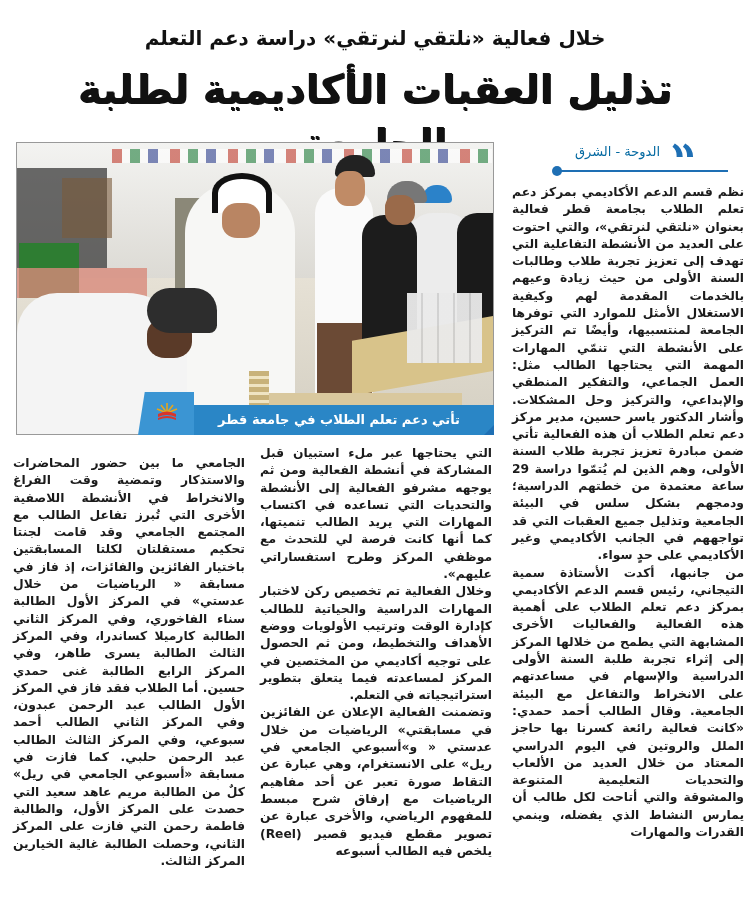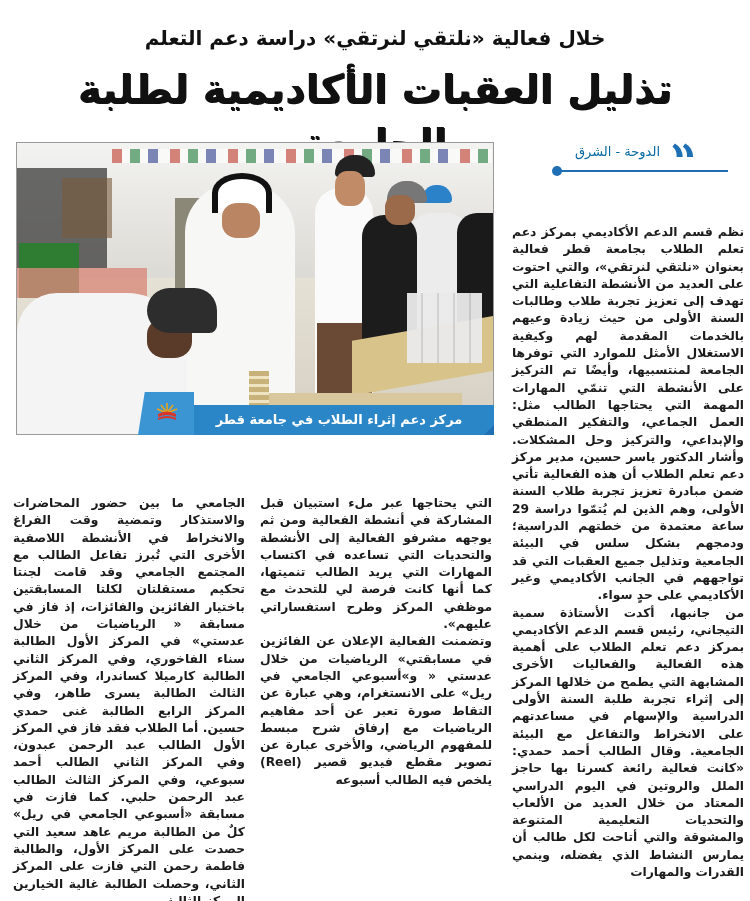--- a/index.html
+++ b/index.html
@@ -33,25 +33,25 @@
   .byline .rule {
     position: absolute; left: 38px; top: 30px; width: 170px; height: 2px; background: #1e6fb4;
   }
   .byline .dot {
     position: absolute; left: 32px; top: 26px; width: 10px; height: 10px; border-radius: 50%;
     background: #1e6fb4;
   }
 
   .col {
     position: absolute; text-align: justify; text-align-last: right;
-    font-size: 12.3px; line-height: 17.3px; font-weight: bold; color: #1b1b1b; margin-top: 40px;
+    font-size: 12.3px; line-height: 17.3px; font-weight: bold; color: #1b1b1b;
   }
   .col p { margin: 0; }
   .col-right { top: 184px; right: 6px; width: 232px; }
-  .col-mid { top: 455px; right: 258px; width: 232px; }
+  .col-mid { top: 445px; right: 258px; width: 232px; }
   .col-left { top: 455px; right: 505px; width: 232px; }
 
   .photo {
     position: absolute; top: 142px; left: 16px; width: 478px; height: 293px;
     overflow: hidden; border: 1px solid #999; background: #e9e6df;
   }
   .photo .bg-top { position:absolute; left:0; top:0; width:100%; height:135px; background: linear-gradient(#f3f3f1, #dcdad4); }
   .photo .bg-floor { position:absolute; left:0; top:135px; width:100%; height:158px; background: linear-gradient(#e6e1d5, #d4cfc2); }
   .photo .flags { position:absolute; left:95px; top:6px; width:380px; height:14px;
     background: repeating-linear-gradient(90deg, #c0392b 0 10px, #fff 10px 18px, #1e7d3a 18px 28px, #fff 28px 36px, #2c3e8f 36px 46px, #fff 46px 58px); opacity: 0.6; }
@@ -153,28 +153,29 @@
       <line x1="13" y1="12" x2="13" y2="2"></line>
       <line x1="13" y1="12" x2="7" y2="4"></line>
       <line x1="13" y1="12" x2="19" y2="4"></line>
       <line x1="13" y1="12" x2="3" y2="8"></line>
       <line x1="13" y1="12" x2="23" y2="8"></line>
     </g>
     <path d="M4 13 Q13 8 22 13 L22 16 Q13 12 4 16 Z" fill="#d9352b"></path>
     <path d="M4 17 Q13 13 22 17 L22 19 Q13 15 4 19 Z" fill="#d9352b"></path>
   </svg>
 </div>
-<div class="caption-text">مركز دعم إثراء الطلاب في جامعة قطر</div>
+<div class="caption-text">تأتي دعم تعلم الطلاب في جامعة قطر</div>
 <div class="caption-corner"></div>
 
 <div class="col col-right">
   <p>نظم قسم الدعم الأكاديمي بمركز دعم تعلم الطلاب بجامعة قطر فعالية بعنوان «نلتقي لنرتقي»، والتي احتوت على العديد من الأنشطة التفاعلية التي تهدف إلى تعزيز تجربة طلاب وطالبات السنة الأولى من حيث زيادة وعيهم بالخدمات المقدمة لهم وكيفية الاستغلال الأمثل للموارد التي توفرها الجامعة لمنتسبيها، وأيضًا تم التركيز على الأنشطة التي تنمّي المهارات المهمة التي يحتاجها الطالب مثل: العمل الجماعي، والتفكير المنطقي والإبداعي، والتركيز وحل المشكلات. وأشار الدكتور ياسر حسين، مدير مركز دعم تعلم الطلاب أن هذه الفعالية تأتي ضمن مبادرة تعزيز تجربة طلاب السنة الأولى، وهم الذين لم يُتمّوا دراسة 29 ساعة معتمدة من خطتهم الدراسية؛ ودمجهم بشكل سلس في البيئة الجامعية وتذليل جميع العقبات التي قد تواجههم في الجانب الأكاديمي وغير الأكاديمي على حدٍ سواء.</p>
   <p>من جانبها، أكدت الأستاذة سمية التيجاني، رئيس قسم الدعم الأكاديمي بمركز دعم تعلم الطلاب على أهمية هذه الفعالية والفعاليات الأخرى المشابهة التي يطمح من خلالها المركز إلى إثراء تجربة طلبة السنة الأولى الدراسية والإسهام في مساعدتهم على الانخراط والتفاعل مع البيئة الجامعية. وقال الطالب أحمد حمدي: «كانت فعالية رائعة كسرنا بها حاجز الملل والروتين في اليوم الدراسي المعتاد من خلال العديد من الألعاب والتحديات التعليمية المتنوعة والمشوقة والتي أتاحت لكل طالب أن يمارس النشاط الذي يفضله، وينمي القدرات والمهارات</p>
 </div>
 
 <div class="col col-mid">
   <p>التي يحتاجها عبر ملء استبيان قبل المشاركة في أنشطة الفعالية ومن ثم يوجهه مشرفو الفعالية إلى الأنشطة والتحديات التي تساعده في اكتساب المهارات التي يريد الطالب تنميتها، كما أنها كانت فرصة لي للتحدث مع موظفي المركز وطرح استفساراتي عليهم».</p>
+  <p>وخلال الفعالية تم تخصيص ركن لاختبار المهارات الدراسية والحياتية للطالب كإدارة الوقت وترتيب الأولويات ووضع الأهداف والتخطيط، ومن ثم الحصول على توجيه أكاديمي من المختصين في المركز لمساعدته فيما يتعلق بتطوير استراتيجياته في التعلم.</p>
   <p>وتضمنت الفعالية الإعلان عن الفائزين في مسابقتي» الرياضيات من خلال عدستي « و»أسبوعي الجامعي في ريل» على الانستغرام، وهي عبارة عن التقاط صورة تعبر عن أحد مفاهيم الرياضيات مع إرفاق شرح مبسط للمفهوم الرياضي، والأخرى عبارة عن تصوير مقطع فيديو قصير (Reel) يلخص فيه الطالب أسبوعه</p>
 </div>
 
 <div class="col col-left">
   <p>الجامعي ما بين حضور المحاضرات والاستذكار وتمضية وقت الفراغ والانخراط في الأنشطة اللاصفية الأخرى التي تُبرز تفاعل الطالب مع المجتمع الجامعي وقد قامت لجنتا تحكيم مستقلتان لكلتا المسابقتين باختيار الفائزين والفائزات، إذ فاز في مسابقة « الرياضيات من خلال عدستي» في المركز الأول الطالبة سناء الفاخوري، وفي المركز الثاني الطالبة كارميلا كساندرا، وفي المركز الثالث الطالبة يسرى طاهر، وفي المركز الرابع الطالبة غنى حمدي حسين. أما الطلاب فقد فاز في المركز الأول الطالب عبد الرحمن عبدون، وفي المركز الثاني الطالب أحمد سبوعي، وفي المركز الثالث الطالب عبد الرحمن حلبي. كما فازت في مسابقة «أسبوعي الجامعي في ريل» كلٌ من الطالبة مريم عاهد سعيد التي حصدت على المركز الأول، والطالبة فاطمة رحمن التي فازت على المركز الثاني، وحصلت الطالبة غالية الخيارين المركز الثالث.</p>
 </div>
 
 </body></html>

